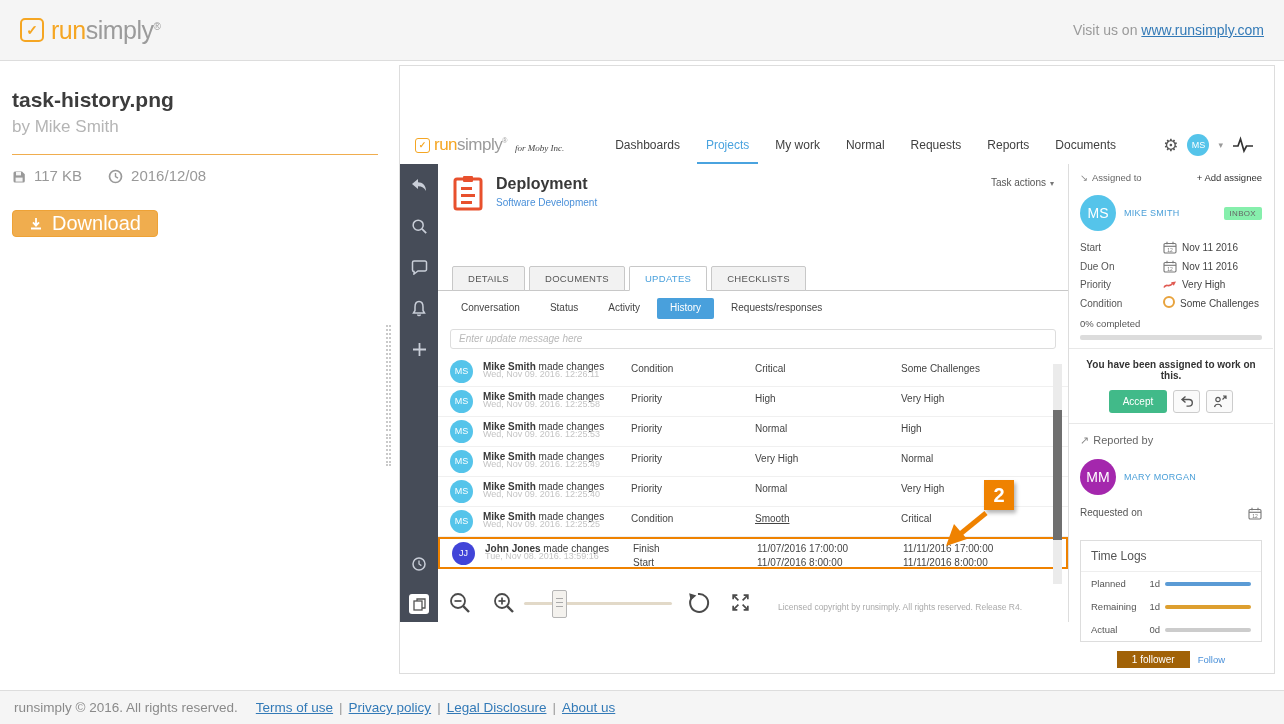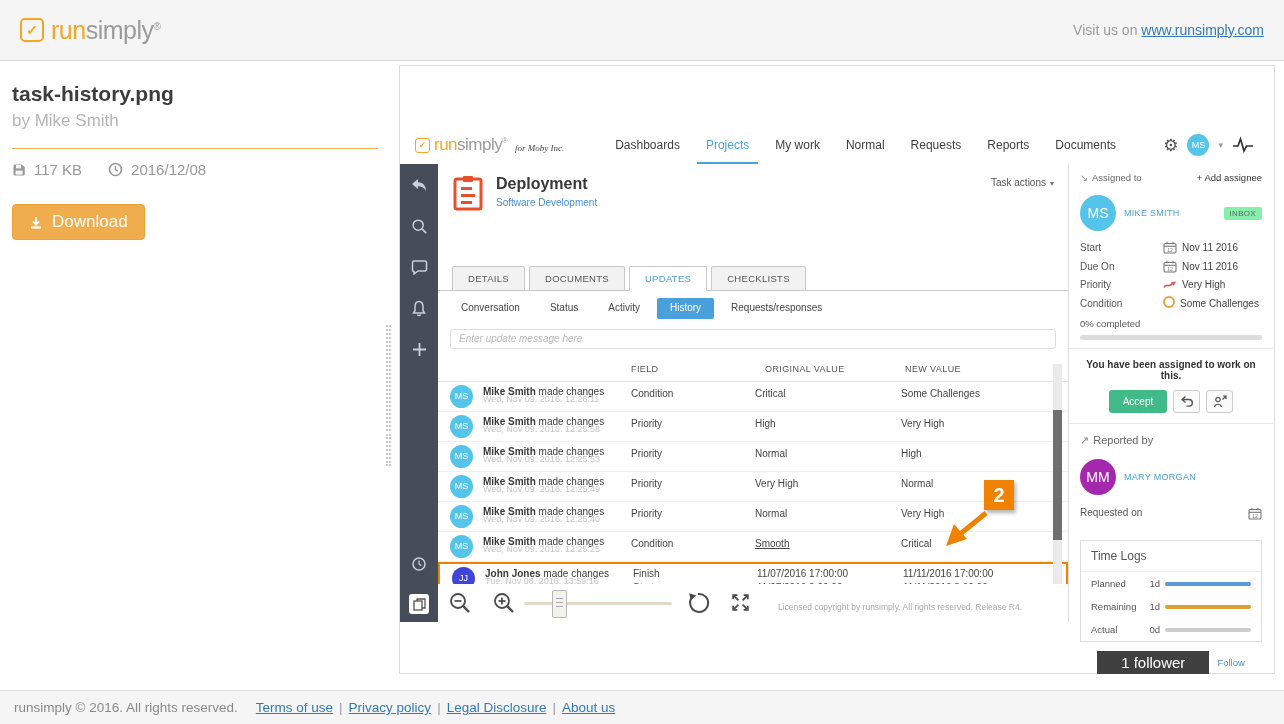--- a/index.html
+++ b/index.html
@@ -11,28 +11,28 @@
           display:flex;align-items:center;justify-content:space-between;padding:0 20px;box-sizing:border-box}
   .logo{display:flex;align-items:center;gap:7px}
   .logo-box{width:20px;height:20px;border:2px solid #f5a623;border-radius:5px;color:#f5a623;
             font-size:14px;font-weight:bold;display:flex;align-items:center;justify-content:center}
   .logo-text{font-size:25px;letter-spacing:-.5px}
   .logo-run{color:#f5a623}.logo-simply{color:#9b9b9b}
   .logo-reg{color:#9b9b9b;font-size:10px;vertical-align:super}
   .visit{font-size:14px;color:#9a9a9a}
   .visit a{color:#337ab7}
   
-  .file-panel{position:absolute;left:0;top:68px;width:398px;padding:14px 12px;box-sizing:border-box}
+  .file-panel{position:absolute;left:0;top:74px;width:398px;padding:14px 12px;box-sizing:border-box}
   .file-title{font-size:21px;font-weight:bold;color:#3c3c3c;margin:0}
   .file-author{font-size:17px;color:#b5b5b5;margin-top:5px}
   .file-rule{border:none;border-top:1px solid #f0ad4e;margin:17px 0 12px;width:366px}
-  .file-meta{display:flex;align-items:center;gap:8px;color:#999;font-size:15px}
+  .file-meta{display:flex;align-items:flex-end;gap:8px;color:#999;font-size:15px}
   .meta-gap{width:10px}
   .download-btn{margin-top:26px;display:inline-flex;align-items:center;gap:9px;background:#f0ad4e;
-                border:1px solid #eea236;border-radius:4px;color:#fff;font-size:17px;padding:7px 16px;cursor:pointer}
+                border:1px solid #eea236;border-radius:4px;color:#fff;font-size:20px;padding:1px 16px;cursor:pointer}
   
   .grip{position:absolute;left:386px;width:1px;border-left:2px dotted #c9c9c9;border-right:2px dotted #c9c9c9}
   .grip.g1{top:325px;height:106px}.grip.g2{top:434px;height:32px}
   
   .preview{position:absolute;left:399px;top:65px;width:876px;height:609px;border:1px solid #ddd;background:#fff;box-sizing:border-box}
   .app{position:absolute;left:0;top:60px;width:874px;height:496px;background:#fff}
   
   .app-header{height:38px;display:flex;align-items:center;position:relative;padding-left:15px}
   .app-logo{display:flex;align-items:center;gap:4px}
   .app-logo .logo-box{width:13px;height:13px;border-width:1.5px;border-radius:3px;font-size:9px}
@@ -125,21 +125,21 @@
         align-items:center;justify-content:center;cursor:pointer;box-sizing:border-box}
   .rep-head{font-size:11px;color:#666}
   .req-row{display:flex;justify-content:space-between;align-items:flex-start;margin-top:12px}
   .tl-box{margin:10px 11px 0;border:1px solid #ddd}
   .tl-title{padding:8px 10px;font-size:12px;color:#555;border-bottom:1px solid #eee}
   .tl-row{display:flex;align-items:center;padding:6px 10px;font-size:9.5px;color:#555}
   .tl-label{flex:1}
   .tl-val{width:16px;text-align:right;margin-right:5px}
   .tl-bar{width:86px;height:4px;border-radius:2px}
   .fol-row{display:flex;justify-content:center;align-items:center;gap:8px;margin-top:9px}
-  .fol-badge{background:#404040;color:#fff;font-size:15px;padding:3px 24px;cursor:pointer}
+  .fol-badge{background:#a16207;color:#fff;font-size:10px;padding:3px 15px;cursor:pointer}
   .follow{color:#4a90d9;font-size:9.5px;cursor:pointer}
   
   .footer{position:absolute;left:0;right:0;top:690px;height:34px;background:#f5f5f5;border-top:1px solid #ddd;
           display:flex;align-items:center;padding-left:14px;font-size:13.5px;color:#8a8a8a;box-sizing:border-box}
   .footer a{color:#337ab7;margin:0 4px}
   .footer .sep{color:#9a9a9a;margin:0 2px}
   .footer .copy{margin-right:14px}
   svg{display:block}
 </style>
 </head>
@@ -285,25 +285,20 @@
             <div class="subtab">Status</div>
             <div class="subtab">Activity</div>
             <div class="subtab active">History</div>
             <div class="subtab">Requests/responses</div>
           </div>
 
         <div class="composer">
           <input type="text" placeholder="Enter update message here" style="">
         </div>
 
-        <div class="thead">
-          <span class="th c-field">FIELD</span>
-          <span class="th c-orig">ORIGINAL VALUE</span>
-          <span class="th c-new">NEW VALUE</span>
-        </div>
 
         <div class="rows">
             <div class="hrow">
               <span class="row-avatar" style="background: rgb(85, 196, 234);">MS</span>
               <div class="row-who"><b>Mike Smith</b> made changes</div>
               <div class="row-when">Wed, Nov 09. 2016. 12:26:11</div>
               <span class="cline c0" style="top: 6px;">Condition</span>
               <span class="cline c1" style="top: 6px;">Critical</span>
               <span class="cline c2" style="top: 6px;">Some Challenges</span>
             </div>

